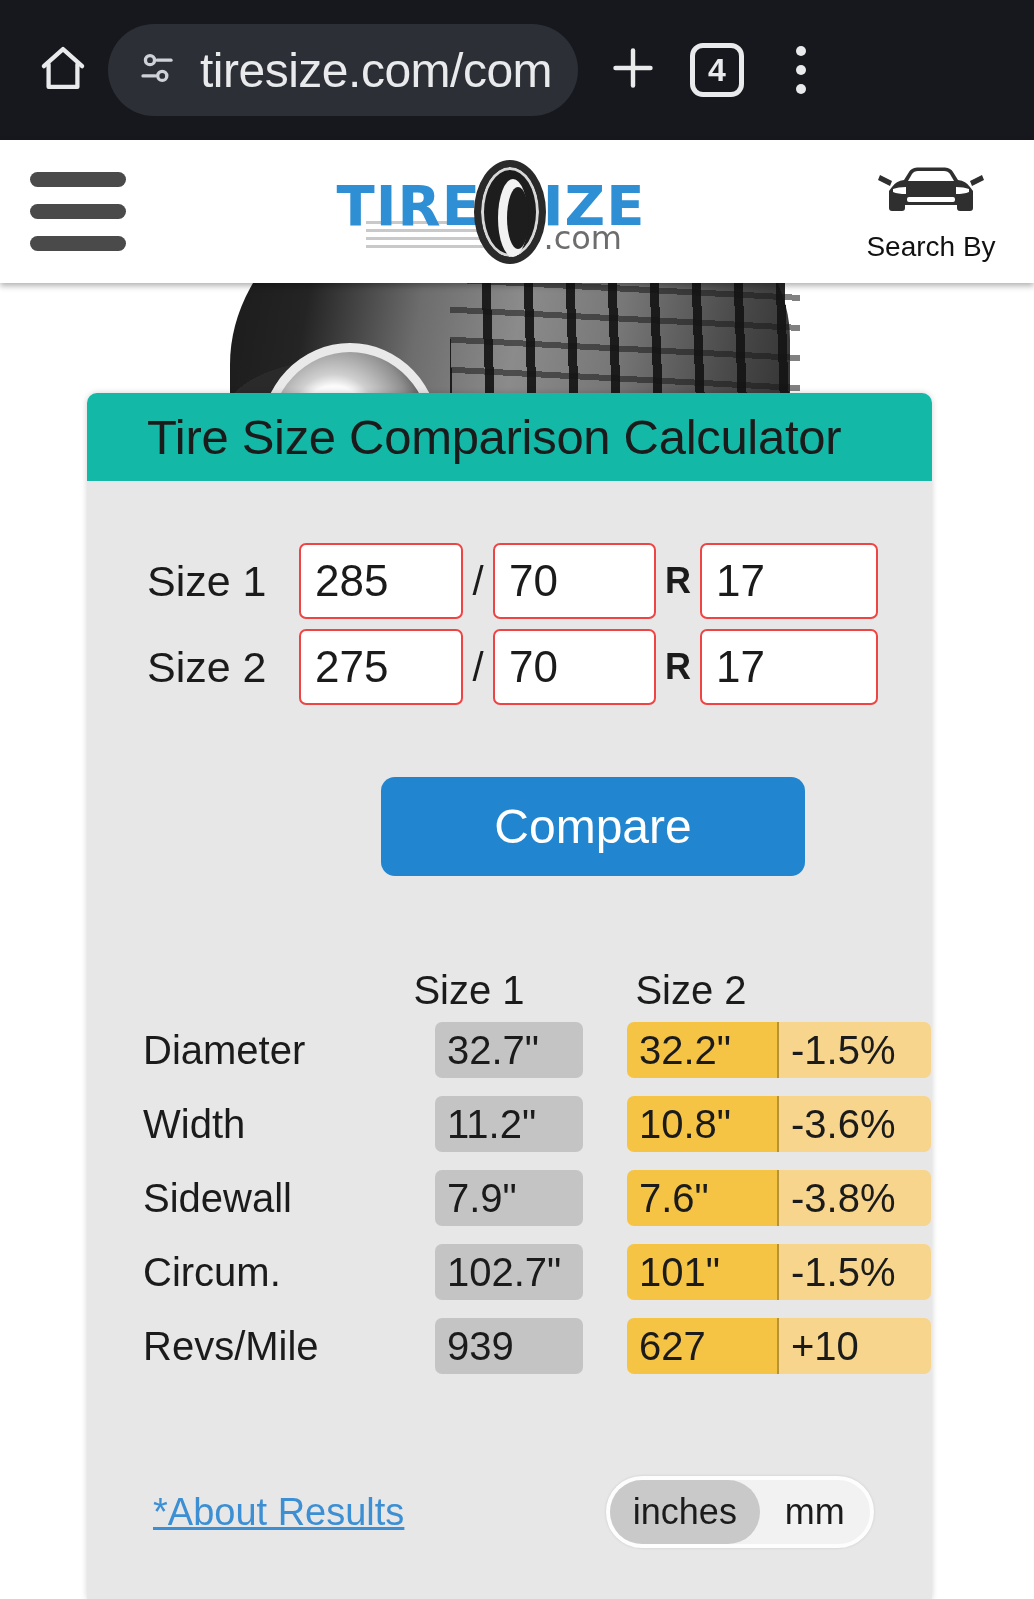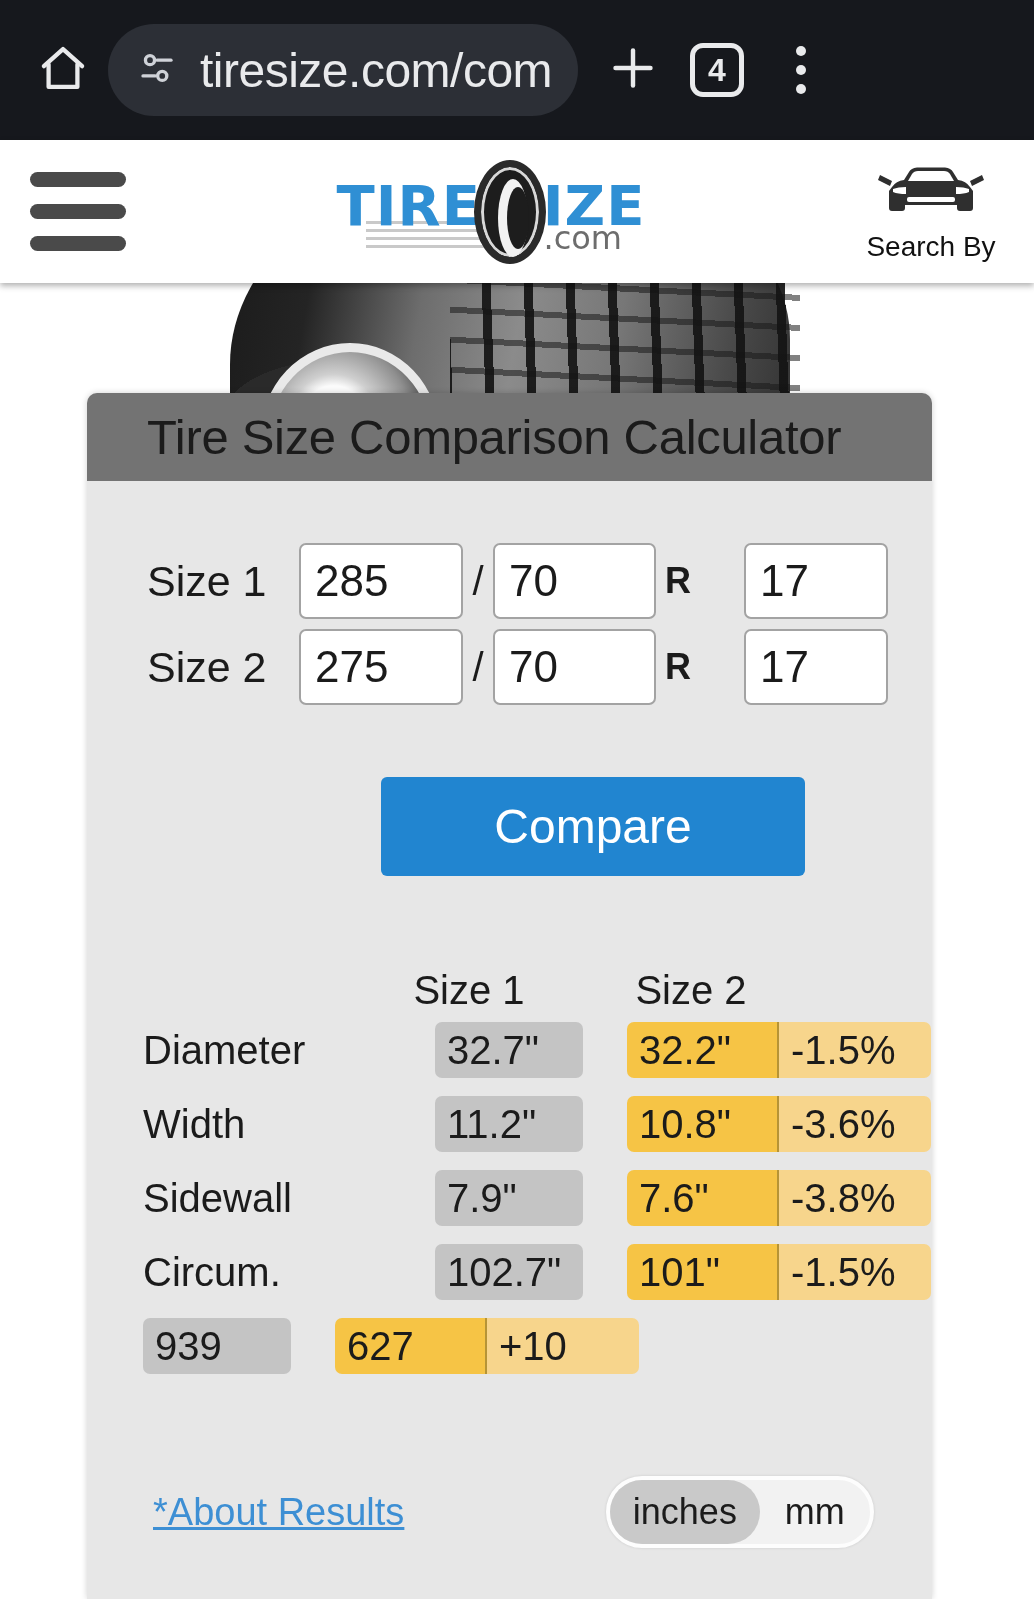--- a/index.html
+++ b/index.html
@@ -211,21 +211,21 @@
     top: 110px;
     width: 845px;
     height: 1206px;
     background: #e7e7e7;
     border-radius: 10px 10px 0 0;
     box-shadow: 0 0 6px rgba(0,0,0,0.18);
     overflow: hidden;
   }
   .calc-title {
     height: 88px;
-    background: #737373;
+    background: #14b8a6;
     display: flex;
     align-items: center;
     padding-left: 60px;
   }
   .calc-title-text {
     font-size: 49px;
     color: #1b1b1b;
     white-space: nowrap;
     letter-spacing: -0.3px;
   }
@@ -239,32 +239,32 @@
     margin-bottom: 0px;
   }
   .size-row + .size-row { margin-top: 2px; }
   .size-label {
     width: 152px;
     font-size: 43px;
     color: #1b1b1b;
   }
   .inp {
     background: #ffffff;
-    border: 2px solid #a3a3a3;
+    border: 2px solid #ef4444;
     border-radius: 7px;
     height: 76px;
     font-size: 44px;
     color: #1b1b1b;
     font-family: "Liberation Sans", sans-serif;
     padding: 0 14px;
     outline: none;
   }
   .inp-w { width: 164px; }
   .inp-a { width: 163px; }
-  .inp-r { width: 144px; margin-left: 44px; }
+  .inp-r { width: 178px; }
   .sep {
     width: 30px;
     text-align: center;
     font-size: 40px;
     color: #1b1b1b;
   }
   .sep-r {
     width: 44px;
     text-align: center;
     font-size: 36px;
@@ -272,21 +272,21 @@
     color: #1b1b1b;
   }
 
   
   .cmp-wrap { margin-top: 68px; padding-left: 294px; }
   .cmp-btn {
     width: 424px;
     height: 99px;
     background: #2185d0;
     border: none;
-    border-radius: 6px;
+    border-radius: 14px;
     color: #ffffff;
     font-size: 48px;
     font-family: "Liberation Sans", sans-serif;
     cursor: pointer;
   }
 
   
   .results { margin-top: 82px; padding-left: 56px; }
   .res-head {
     display: flex;
@@ -537,20 +537,21 @@
       <div class="res-row">
         <span class="res-name">Circum.</span>
         <span class="cell cell-s1">102.7"</span>
         <span class="cell-pair">
           <span class="cell cell-s2">101"</span>
           <span class="cell cell-diff">-1.5%</span>
         </span>
       </div>
 
       <div class="res-row">
+        <span class="res-name">Revs/Mile</span>
         <span class="cell cell-s1">939</span>
         <span class="cell-pair">
           <span class="cell cell-s2">627</span>
           <span class="cell cell-diff">+10</span>
         </span>
       </div>
     </div>
 
     <div class="card-footer">
       <span class="about-link">*About Results</span>

